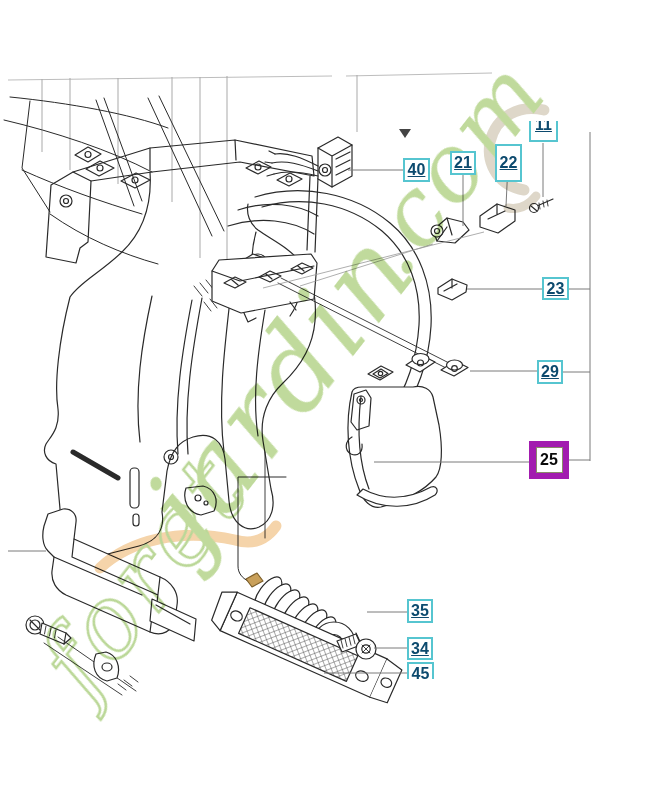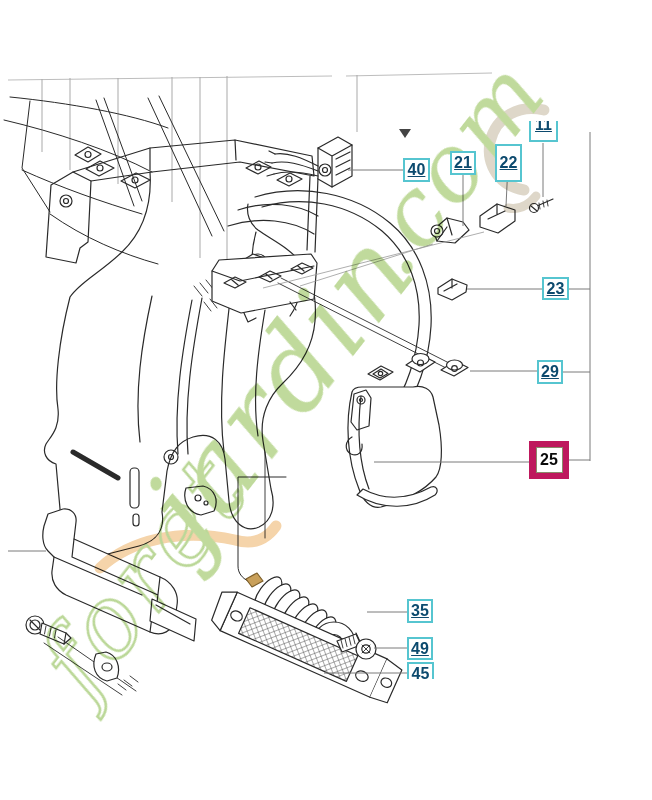--- a/index.html
+++ b/index.html
@@ -4,21 +4,21 @@
 <style>
   html,body{margin:0;padding:0;}
   body{width:652px;height:800px;position:relative;background:#ffffff;overflow:hidden;
        font-family:"Liberation Sans", sans-serif;}
   #stage{position:absolute;inset:0;width:652px;height:800px;}
   svg{position:absolute;left:0;top:0;}
   .plabel{position:absolute;box-sizing:border-box;border:2px solid #56c5d0;background:#ffffff;
           color:#0c4a6e;font:bold 16px/1 "Liberation Sans",sans-serif;
           display:flex;align-items:center;justify-content:center;letter-spacing:0;text-decoration:underline;}
   .clipwrap{position:absolute;overflow:hidden;}
-  .hl-outer{position:absolute;background:#be185d;display:flex;align-items:center;justify-content:center;}
+  .hl-outer{position:absolute;background:#a21caf;display:flex;align-items:center;justify-content:center;}
   .hl-inner{position:relative;box-sizing:border-box;border:1.5px solid #8a8a6a;background:#ffffff;
             width:27px;height:26px;color:#0a0a0a;font:bold 16px/1 "Liberation Sans",sans-serif;
             display:flex;align-items:center;justify-content:center;}
 </style>
 </head>
 <body>
 
 <div id="stage">
 
 <svg width="652" height="800" viewBox="0 0 652 800">
@@ -285,19 +285,19 @@
 <div class="plabel" style="left:450px;top:151px;width:26px;height:24px">21</div>
 <div class="plabel" style="left:495px;top:144px;width:27px;height:38px">22</div>
 <div class="plabel" style="left:542px;top:277px;width:27px;height:23px">23</div>
 <div class="plabel" style="left:537px;top:360px;width:26px;height:24px">29</div>
 
 <div class="hl-outer" style="left:529px;top:441px;width:40px;height:38px">
   <div class="hl-inner">25</div>
 </div>
 
 <div class="plabel" style="left:407px;top:599px;width:26px;height:24px">35</div>
-<div class="plabel" style="left:407px;top:637px;width:26px;height:23px">49</div>
+<div class="plabel" style="left:407px;top:637px;width:26px;height:23px">34</div>
 
 <div class="clipwrap" style="left:407px;top:662px;width:27px;height:17px">
   <div class="plabel" style="left:0;top:0;width:27px;height:24px">45</div>
 </div>
 
 </div>
 
 </body></html>

